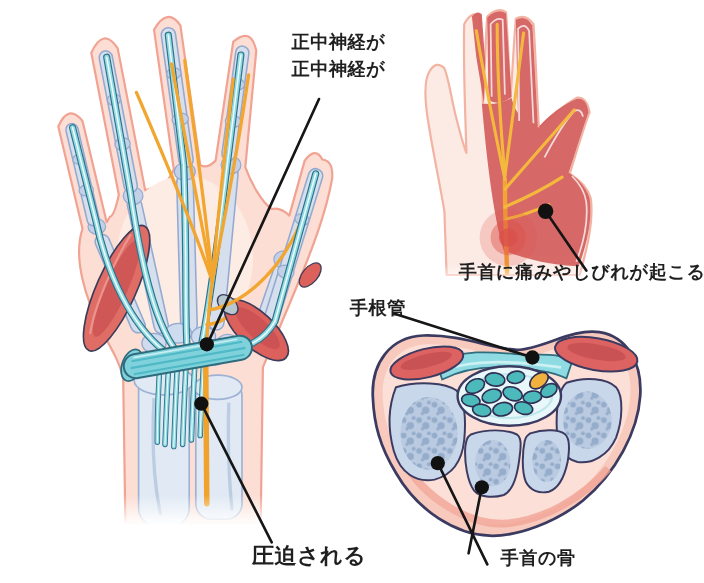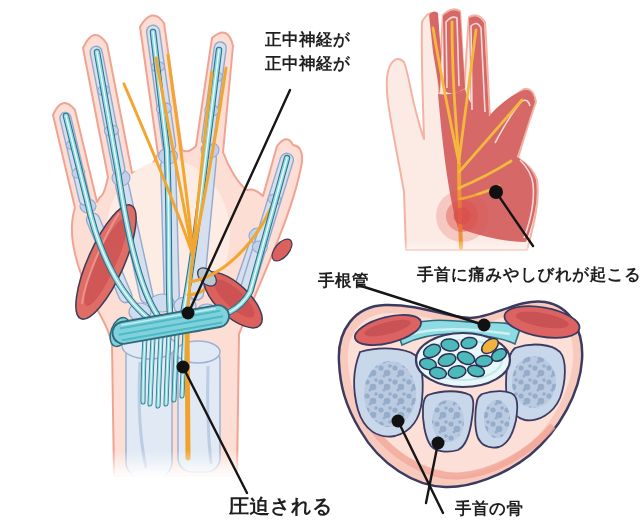--- a/index.html
+++ b/index.html
@@ -356,19 +356,19 @@
   </g>
 </svg>
 
 <div class="lbl" style="left:265px;top:27px;">
   <span style="display:block">正中神経が</span>
   <span style="display:block">正中神経が</span>
 </div>
 
 <div class="lbl" style="left:318px;top:268px;">手根管</div>
 
-<div class="lbl" style="left:417px;top:262px;">手首に痛みやしびれが起こる</div>
+<div class="lbl" style="left:417px;top:236px;">手首に痛みやしびれが起こる</div>
 
 <div class="lbl lbl-big" style="left:229px;top:494px;">圧迫される</div>
 
 <div class="lbl" style="left:455px;top:496px;">手首の骨</div>
 
 </div>
 
 </body></html>

